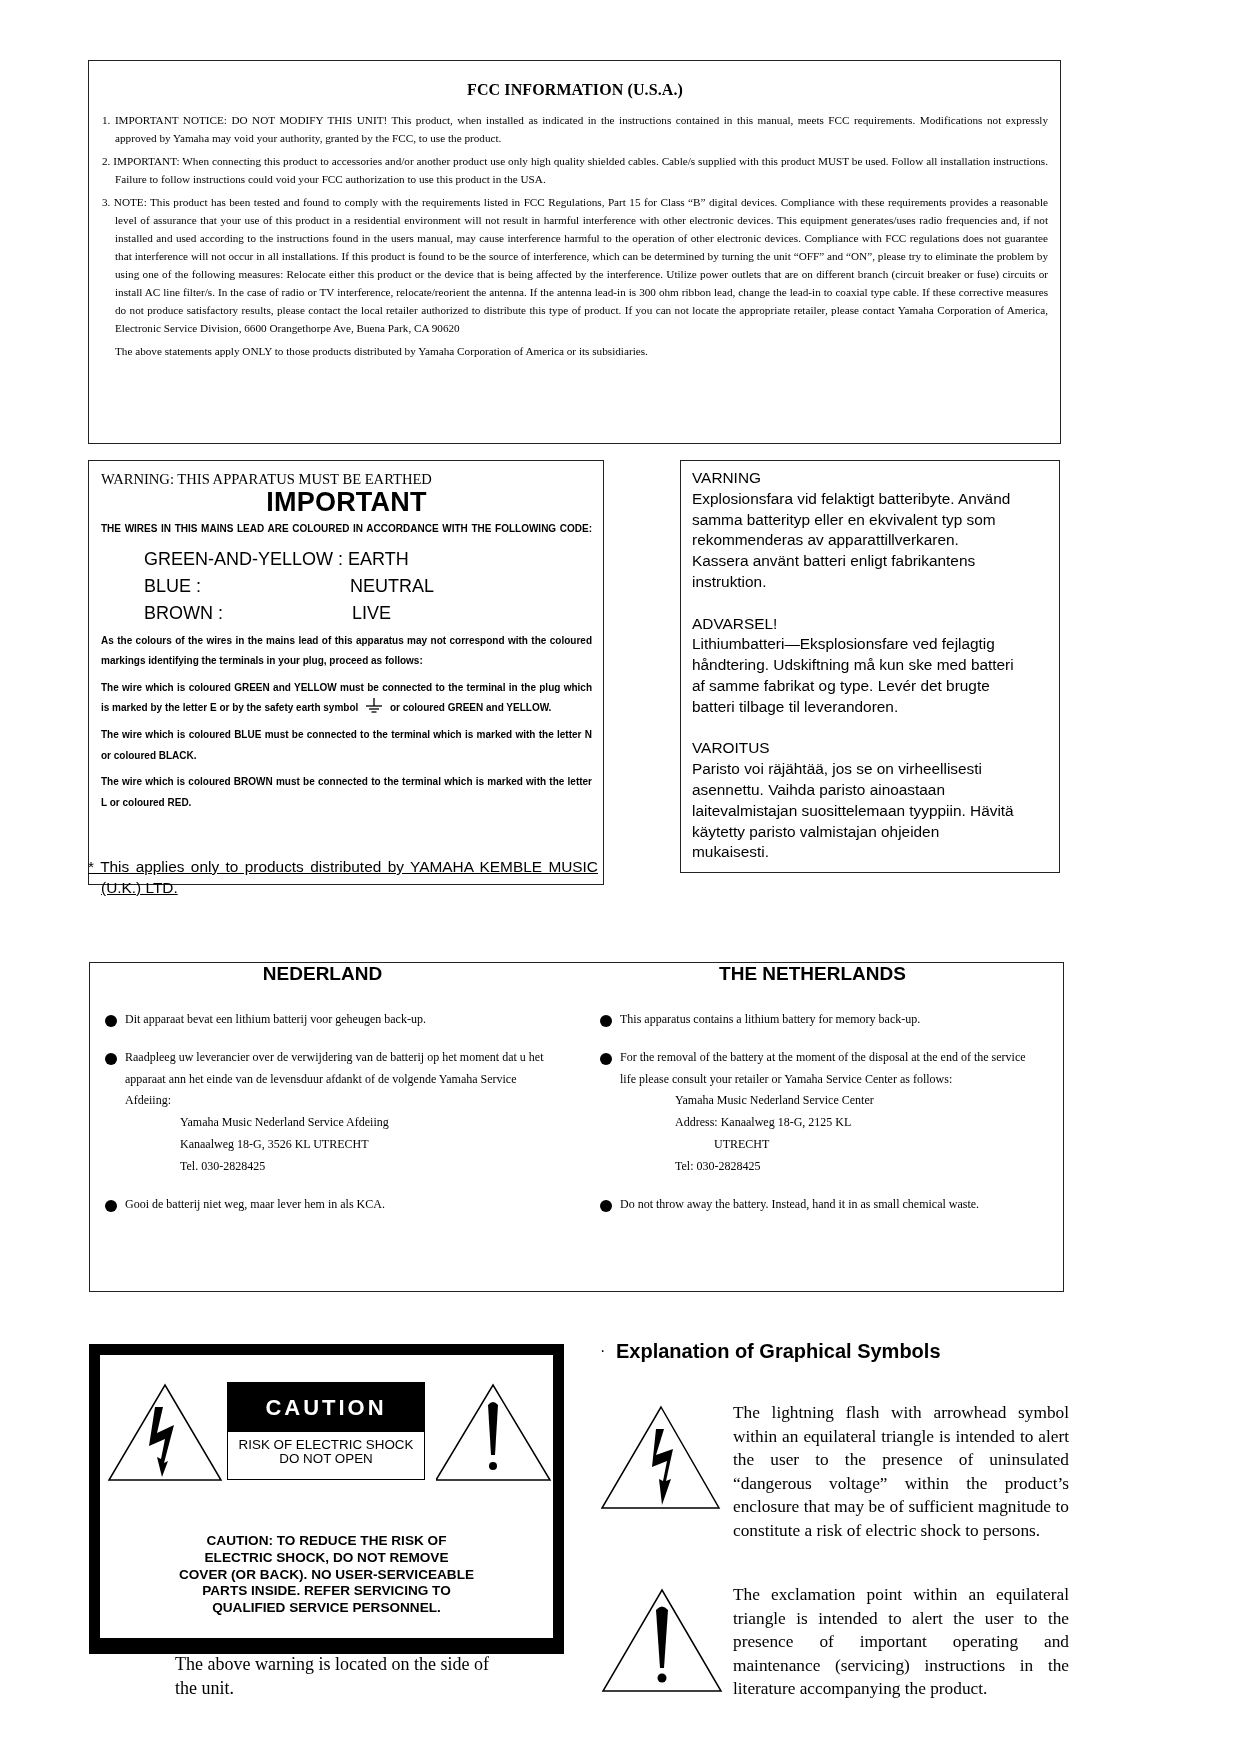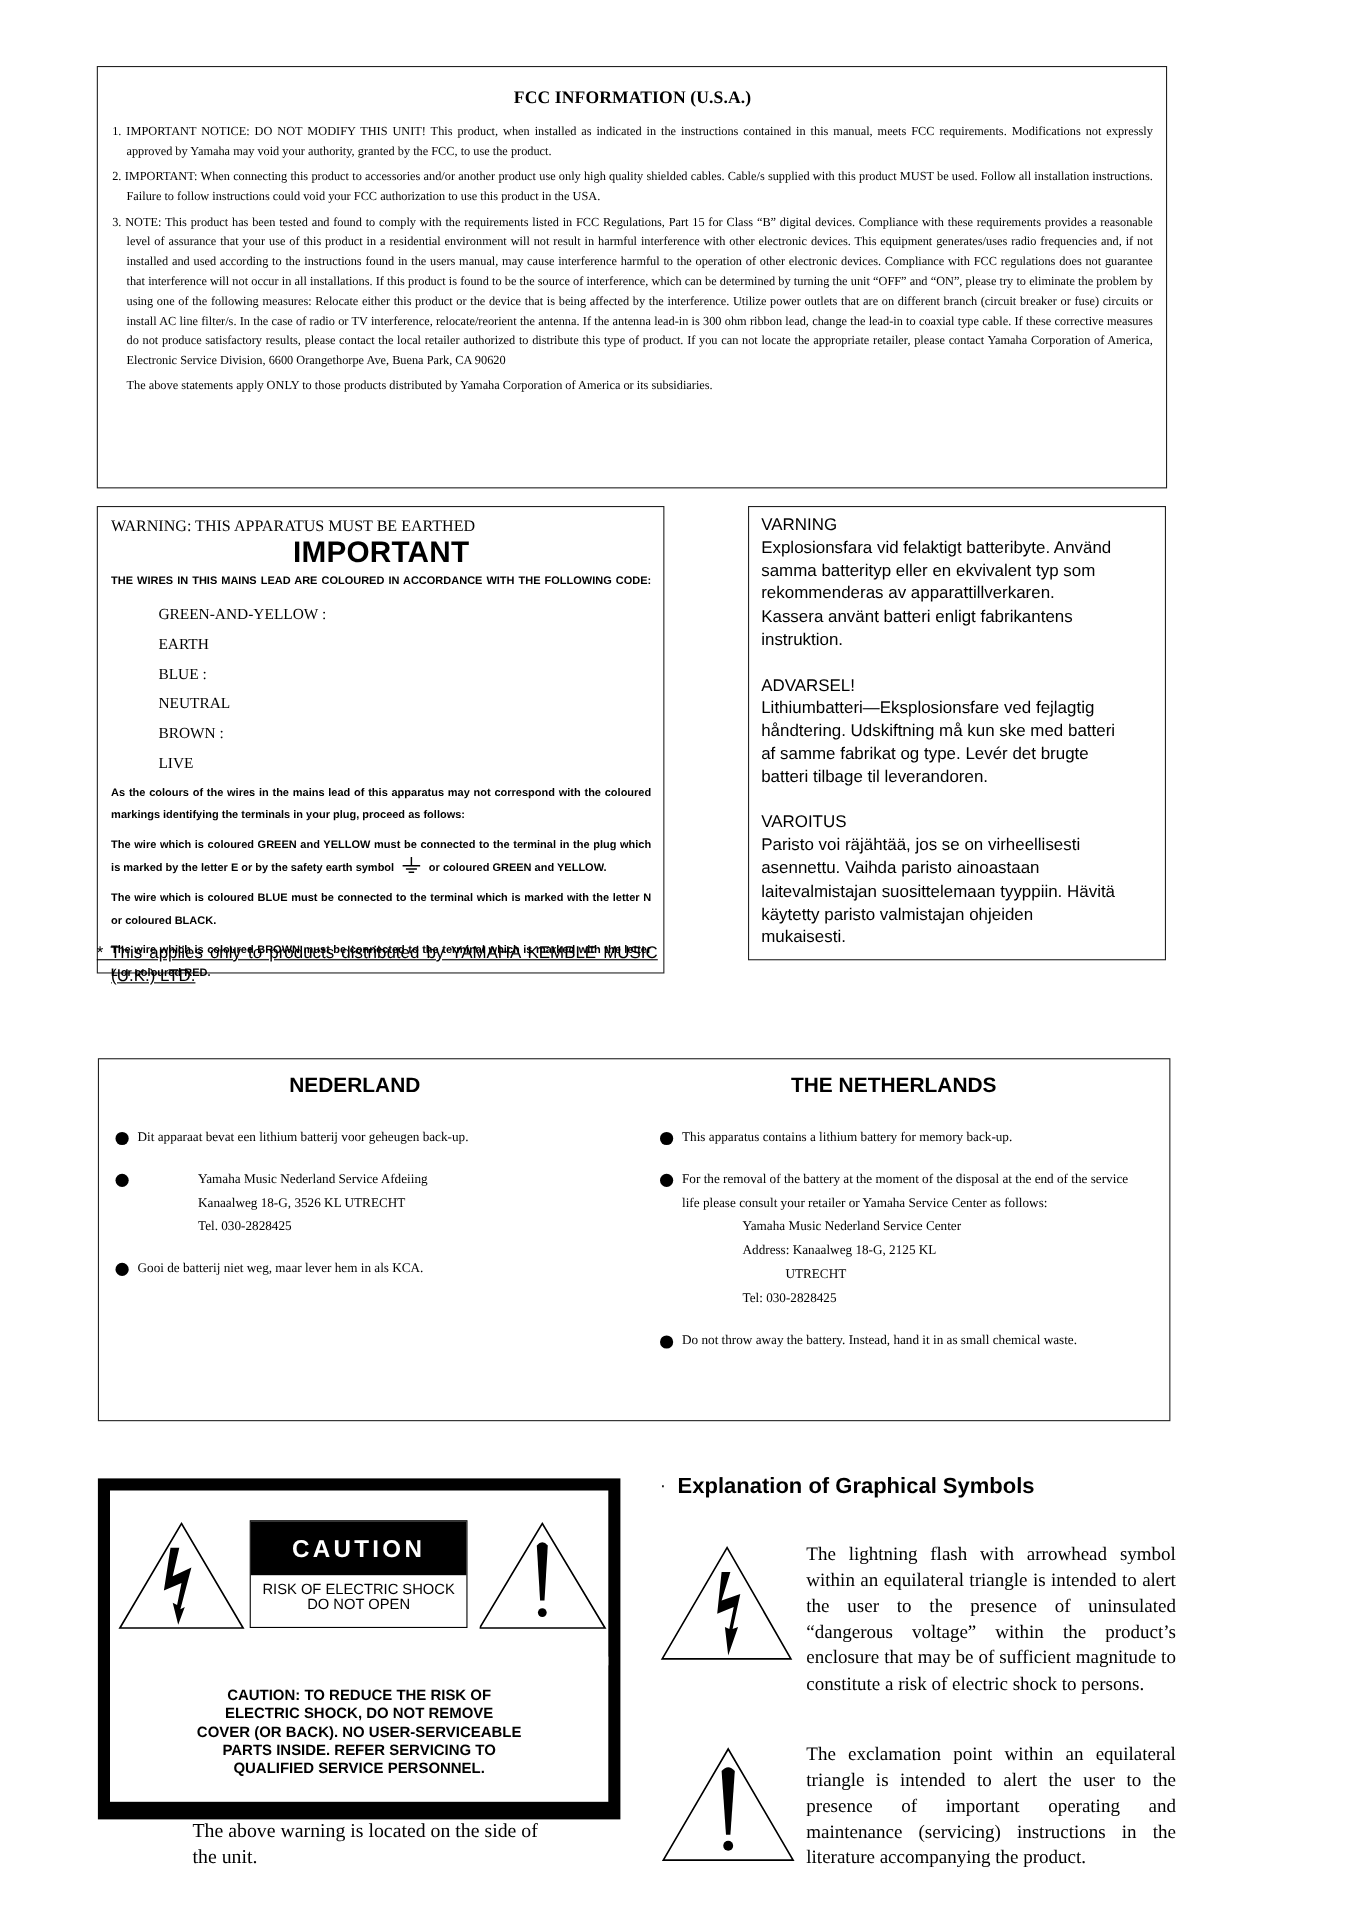--- a/index.html
+++ b/index.html
@@ -14,35 +14,35 @@
   #fcc li { font-family: "Liberation Serif", serif; font-size: 11.2px; line-height: 18px; text-align: justify; padding-left: 13px; text-indent: -13px; margin-bottom: 5px; }
   #fcc p.note { font-family: "Liberation Serif", serif; font-size: 11.2px; line-height: 18px; padding-left: 13px; margin-top: 2px; }
 
   
   #earth { left: 88px; top: 460px; width: 516px; height: 425px; border: 1.5px solid #222; padding: 9px 11px 0 12px; }
   #earth .warn { font-family: Liberation Serif, serif; font-size: 14.6px; line-height: 18px; }
   #earth .important { font-family: "Liberation Sans", sans-serif; font-weight: bold; font-size: 27px; text-align: center; line-height: 28px; margin: 0 0 3px 0; letter-spacing: 0.2px; }
   #earth p { font-family: "Liberation Sans", sans-serif; font-size: 10px; line-height: 20.6px; text-align: justify; font-weight: bold; }
   #earth p.just-spread { text-align-last: justify; }
   #earth .codes { margin: 6px 0 4px 43px; }
-  #earth .code-row { display: flex; font-family: Liberation Serif, serif; font-size: 14px; line-height: 27px; flex-direction: column; }
+  #earth .code-row { display: flex; font-family: Liberation Sans, sans-serif; font-size: 18px; line-height: 27px; }
   #earth .code-row .c1 { width: 204px; }
   #earth .gap { height: 6px; }
   .earth-sym { display: inline-block; width: 18px; height: 16px; vertical-align: -3px; margin: 0 4px; }
   #footnote { left: 88px; top: 856px; width: 510px; font-family: "Liberation Sans", sans-serif; font-size: 15.4px; line-height: 21px; text-align: justify; padding-left: 13px; text-indent: -13px; text-align-last: auto; text-decoration: underline; }
 
   
   #scand { left: 680px; top: 460px; width: 380px; height: 413px; border: 1.5px solid #222; padding: 7px 10px 0 11px; }
   #scand p { font-family: "Liberation Sans", sans-serif; font-size: 15.4px; line-height: 20.8px; }
   #scand .blk { margin-bottom: 20.8px; }
 
   
   #nl { left: 89px; top: 962px; width: 975px; height: 330px; border: 1.5px solid #222; }
   .nl-col { position: absolute; top: 0; }
-  .nl-col h2 { font-family: "Liberation Sans", sans-serif; font-weight: bold; font-size: 19px; text-align: center; margin-top: 14px; margin-bottom: 24px; }
+  .nl-col h2 { font-family: "Liberation Sans", sans-serif; font-weight: bold; font-size: 19px; text-align: center; margin-bottom: 24px; }
   .nl-item { position: relative; font-family: "Liberation Serif", serif; font-size: 12px; line-height: 21.8px; padding-left: 20px; margin-bottom: 16px; }
   .nl-item .bullet { position: absolute; left: 0; top: 6px; width: 12px; height: 12px; border-radius: 50%; background: #000; }
   .nl-item .addr { padding-left: 55px; }
   .nl-item .addr .indent2 { padding-left: 39px; }
 
   
   #caution { left: 89px; top: 1344px; width: 475px; height: 310px; background: #000; }
   #caution .upper { position: absolute; left: 11px; top: 11px; width: 453px; height: 159px; background: #fff; }
   #caution .lower { position: absolute; left: 11px; top: 162px; width: 453px; height: 132px; background: #fff; }
   #caution .cbox { position: absolute; left: 127px; top: 27px; width: 198px; height: 98px; border: 1.5px solid #000; }
@@ -134,20 +134,21 @@
 
 <section id="nl" class="abs">
   <div class="nl-col" style="left:15px; width:445px;">
     <h2 style="margin-left:-10px">NEDERLAND</h2>
     <div class="nl-item">
       <span class="bullet"></span>
       <span>Dit apparaat bevat een lithium batterij voor geheugen back-up.</span>
     </div>
     <div class="nl-item">
       <span class="bullet"></span>
+      <div style="width:425px">Raadpleeg uw leverancier over de verwijdering van de batterij op het moment dat u het apparaat ann het einde van de levensduur afdankt of de volgende Yamaha Service Afdeiing:</div>
       <div class="addr">
         <div>Yamaha Music Nederland Service Afdeiing</div>
         <div>Kanaalweg 18-G, 3526 KL UTRECHT</div>
         <div>Tel. 030-2828425</div>
       </div>
     </div>
     <div class="nl-item">
       <span class="bullet"></span>
       <span>Gooi de batterij niet weg, maar lever hem in als KCA.</span>
     </div>

